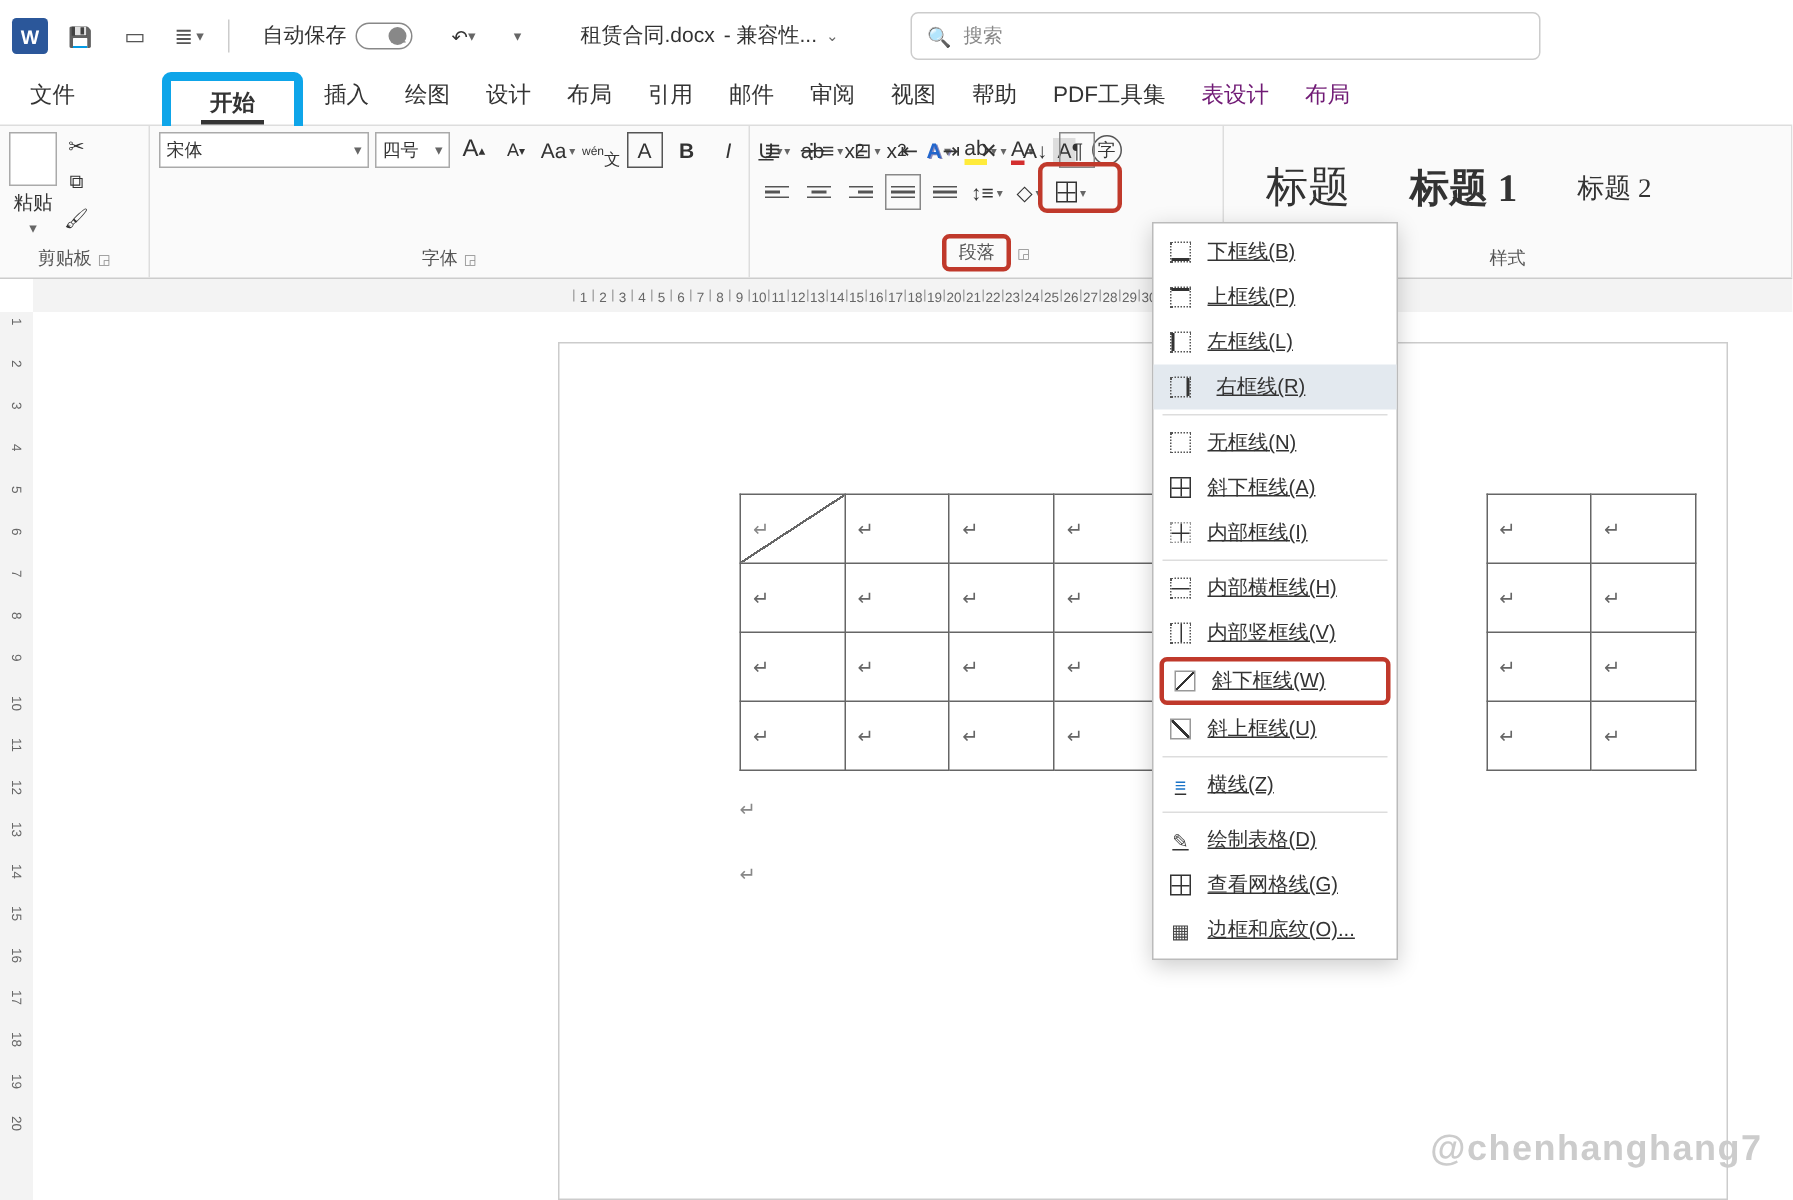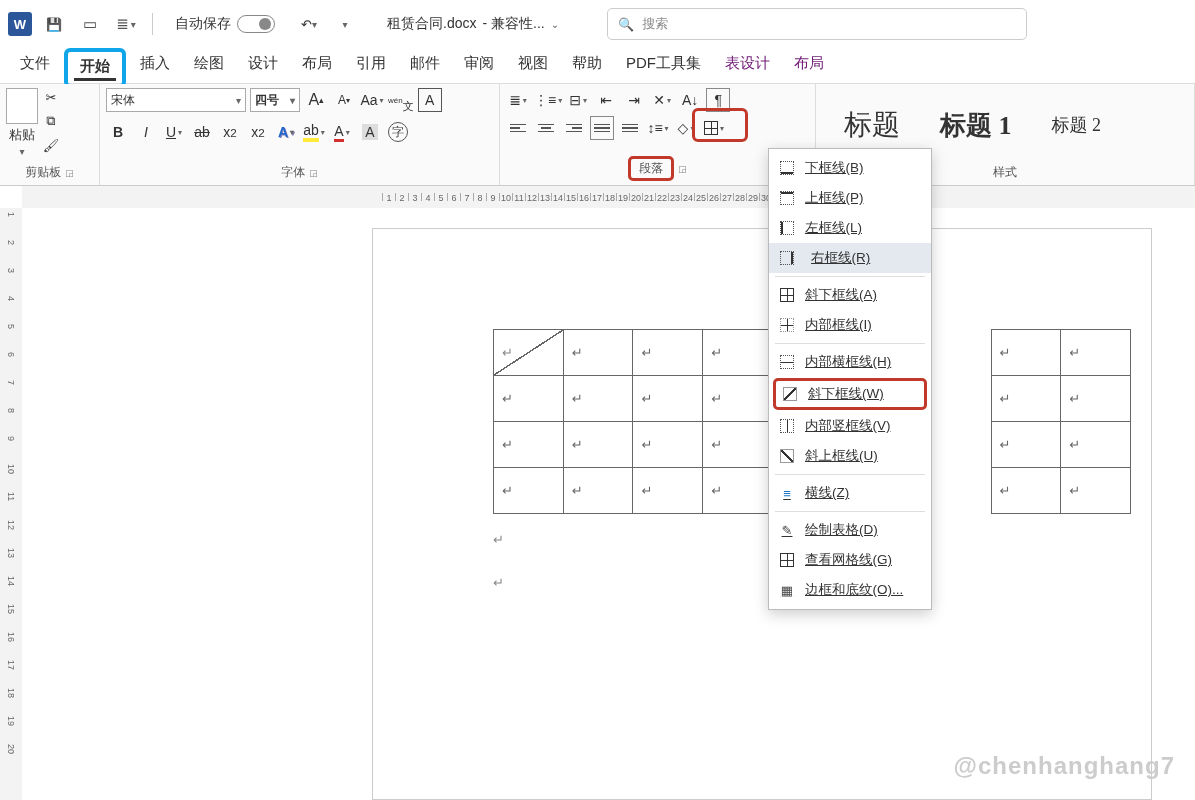--- a/index.html
+++ b/index.html
@@ -17,38 +17,38 @@
 .toggle::before { content: ""; width: 12px; height: 12px; border-radius: 50%; background: #888; position: absolute; margin-left: -32px; }
 .undo { margin-left: 12px; display: flex; align-items: center; gap: 8px; }
 .doc-title { margin-left: 20px; font-size: 14px; display: flex; align-items: center; gap: 6px; }
 .search-box { margin-left: 40px; width: 420px; height: 32px; border: 1px solid #ccc; border-radius: 5px; display: flex; align-items: center; padding: 0 10px; gap: 8px; color: #888; background: #fff; }
 
 
 .tabs { display: flex; align-items: flex-start; height: 36px; padding: 0 10px; gap: 4px; border-bottom: 1px solid #ddd; }
 .tab { padding: 6px 10px; font-size: 15px; cursor: pointer; }
 .tab.active { font-weight: bold; border-bottom: 3px solid #333; }
 .tab.blue { color: #701a75; }
-.tab-highlight { border: 4px solid #0ea5e9; border-radius: 6px; padding: 3px 6px; }
+.tab-highlight { border: 6px solid #0ea5e9; border-radius: 6px; padding: 3px 20px; margin-left: 44px; }
 
 
 .ribbon { display: flex; height: 102px; border-bottom: 1px solid #ccc; background: #fafafa; }
 .group { border-right: 1px solid #ddd; display: flex; flex-direction: column; justify-content: space-between; padding: 4px 6px 2px; }
 .group-content { display: flex; gap: 4px; flex: 1; align-items: flex-start; }
 .group-label { text-align: center; font-size: 12px; color: #555; padding: 2px 0; display: flex; justify-content: center; align-items: center; gap: 4px; }
 .group-label .dlg { font-size: 9px; color: #888; }
 .clipboard-col { display: flex; flex-direction: column; align-items: center; gap: 2px; }
 .paste-icon { width: 32px; height: 36px; border: 1px solid #aaa; background: #fff; position: relative; }
 .paste-label { font-size: 13px; }
 .clip-side { display: flex; flex-direction: column; gap: 6px; align-items: center; }
 .mini-icon { width: 18px; height: 18px; display: flex; align-items: center; justify-content: center; }
 
 .font-group { width: 400px; }
 .font-row { display: flex; gap: 4px; align-items: center; margin-bottom: 4px; }
 .font-select { width: 140px; height: 24px; border: 1px solid #aaa; background: #fff; padding: 0 4px; font-size: 12px; display: flex; align-items: center; justify-content: space-between; }
-.size-select { width: 50px; height: 24px; border: 1px solid #aaa; background: #fff; padding: 0 4px; font-size: 12px; display: flex; align-items: center; justify-content: space-between; font-weight: bold; }
+.size-select { width: 50px; height: 24px; border: 1px solid #aaa; background: #fff; padding: 0 4px; font-size: 12px; display: flex; align-items: center; justify-content: space-between; }
 .rb-btn { min-width: 24px; height: 24px; display: flex; align-items: center; justify-content: center; cursor: pointer; font-size: 14px; }
 .rb-btn.drop::after { content: "▾"; font-size: 8px; margin-left: 2px; color: #666; }
 
 .para-group { width: 316px; }
 .para-rows { display: flex; flex-direction: column; gap: 4px; }
 .para-row { display: flex; gap: 4px; align-items: center; }
 .align-box { border: 1px solid #888; padding: 1px 2px; }
 
 .border-btn-wrap { position: relative; }
 .red-box { border: 3px solid #c0392b; border-radius: 6px; position: absolute; }
@@ -192,21 +192,21 @@
         <span class="mini-icon">🖌</span>
       </div>
     </div>
     <div class="group-label">
         <span>剪贴板</span>
         <span class="dlg">◲</span>
       </div>
   </div>
 
   <div class="group font-group">
-    <div class="group-content" style="flex-direction:column">
+    <div class="group-content" style="">
       <div class="font-row">
         <div class="font-select">
             <span>宋体</span>
             <span class="arrow">▾</span>
           </div>
         <div class="size-select">
             <span>四号</span>
             <span class="arrow">▾</span>
           </div>
         <div class="rb-btn" style="font-size:16px">A<sup style="font-size:9px">▴</sup></div>
@@ -347,52 +347,58 @@
       </div>
     <div class="menu-item hover">
         <span class="mi-icon">
           <span class="sq dotted right"></span>
         </span>
         <span>右框线(R)</span>
       </div>
     <div class="menu-sep"></div>
     <div class="menu-item">
         <span class="mi-icon">
+          <span class="sq dotted"></span>
+        </span>
+        <span>无框线(N)</span>
+      </div>
+    <div class="menu-item">
+        <span class="mi-icon">
           <span class="sq all"></span>
         </span>
         <span>斜下框线(A)</span>
       </div>
     <div class="menu-item">
         <span class="mi-icon">
           <span class="sq inside"></span>
         </span>
         <span>内部框线(I)</span>
       </div>
     <div class="menu-sep"></div>
     <div class="menu-item">
         <span class="mi-icon">
           <span class="sq dotted" style="position:relative">
             <i style="position:absolute;left:0;right:0;top:50%;border-top:1.5px solid #333"></i>
           </span>
         </span>
         <span>内部横框线(H)</span>
       </div>
-    <div class="menu-item red-outline">
-        <span class="mi-icon">
-          <span class="sq diag-down"></span>
-        </span>
-        <span>斜下框线(W)</span>
-      </div>
     <div class="menu-item">
         <span class="mi-icon">
           <span class="sq dotted" style="position:relative">
             <i style="position:absolute;top:0;bottom:0;left:50%;border-left:1.5px solid #333"></i>
           </span>
         </span>
         <span>内部竖框线(V)</span>
+      </div>
+    <div class="menu-item red-outline">
+        <span class="mi-icon">
+          <span class="sq diag-down"></span>
+        </span>
+        <span>斜下框线(W)</span>
       </div>
     <div class="menu-item">
         <span class="mi-icon">
           <span class="sq diag-up"></span>
         </span>
         <span>斜上框线(U)</span>
       </div>
     <div class="menu-sep"></div>
     <div class="menu-item">
         <span class="mi-icon" style="color:#1a73c7">≡</span>

